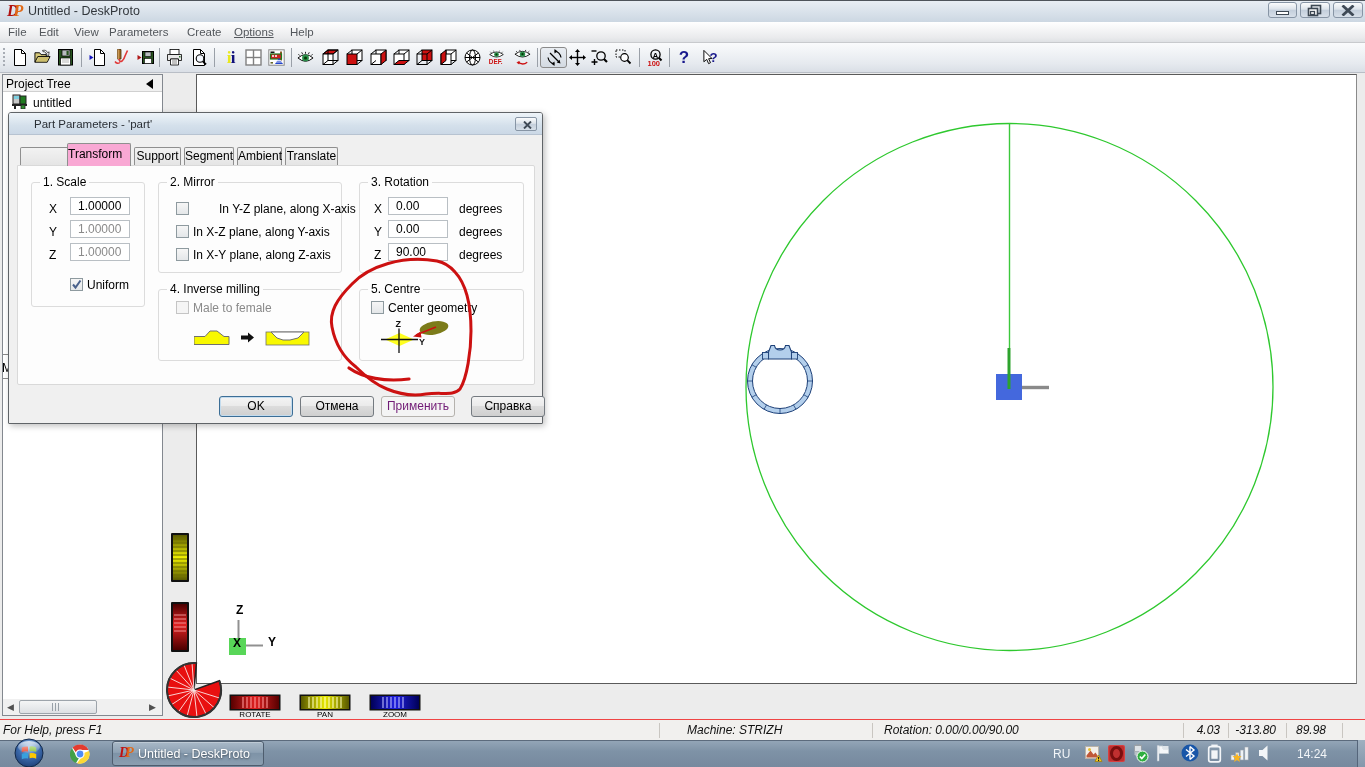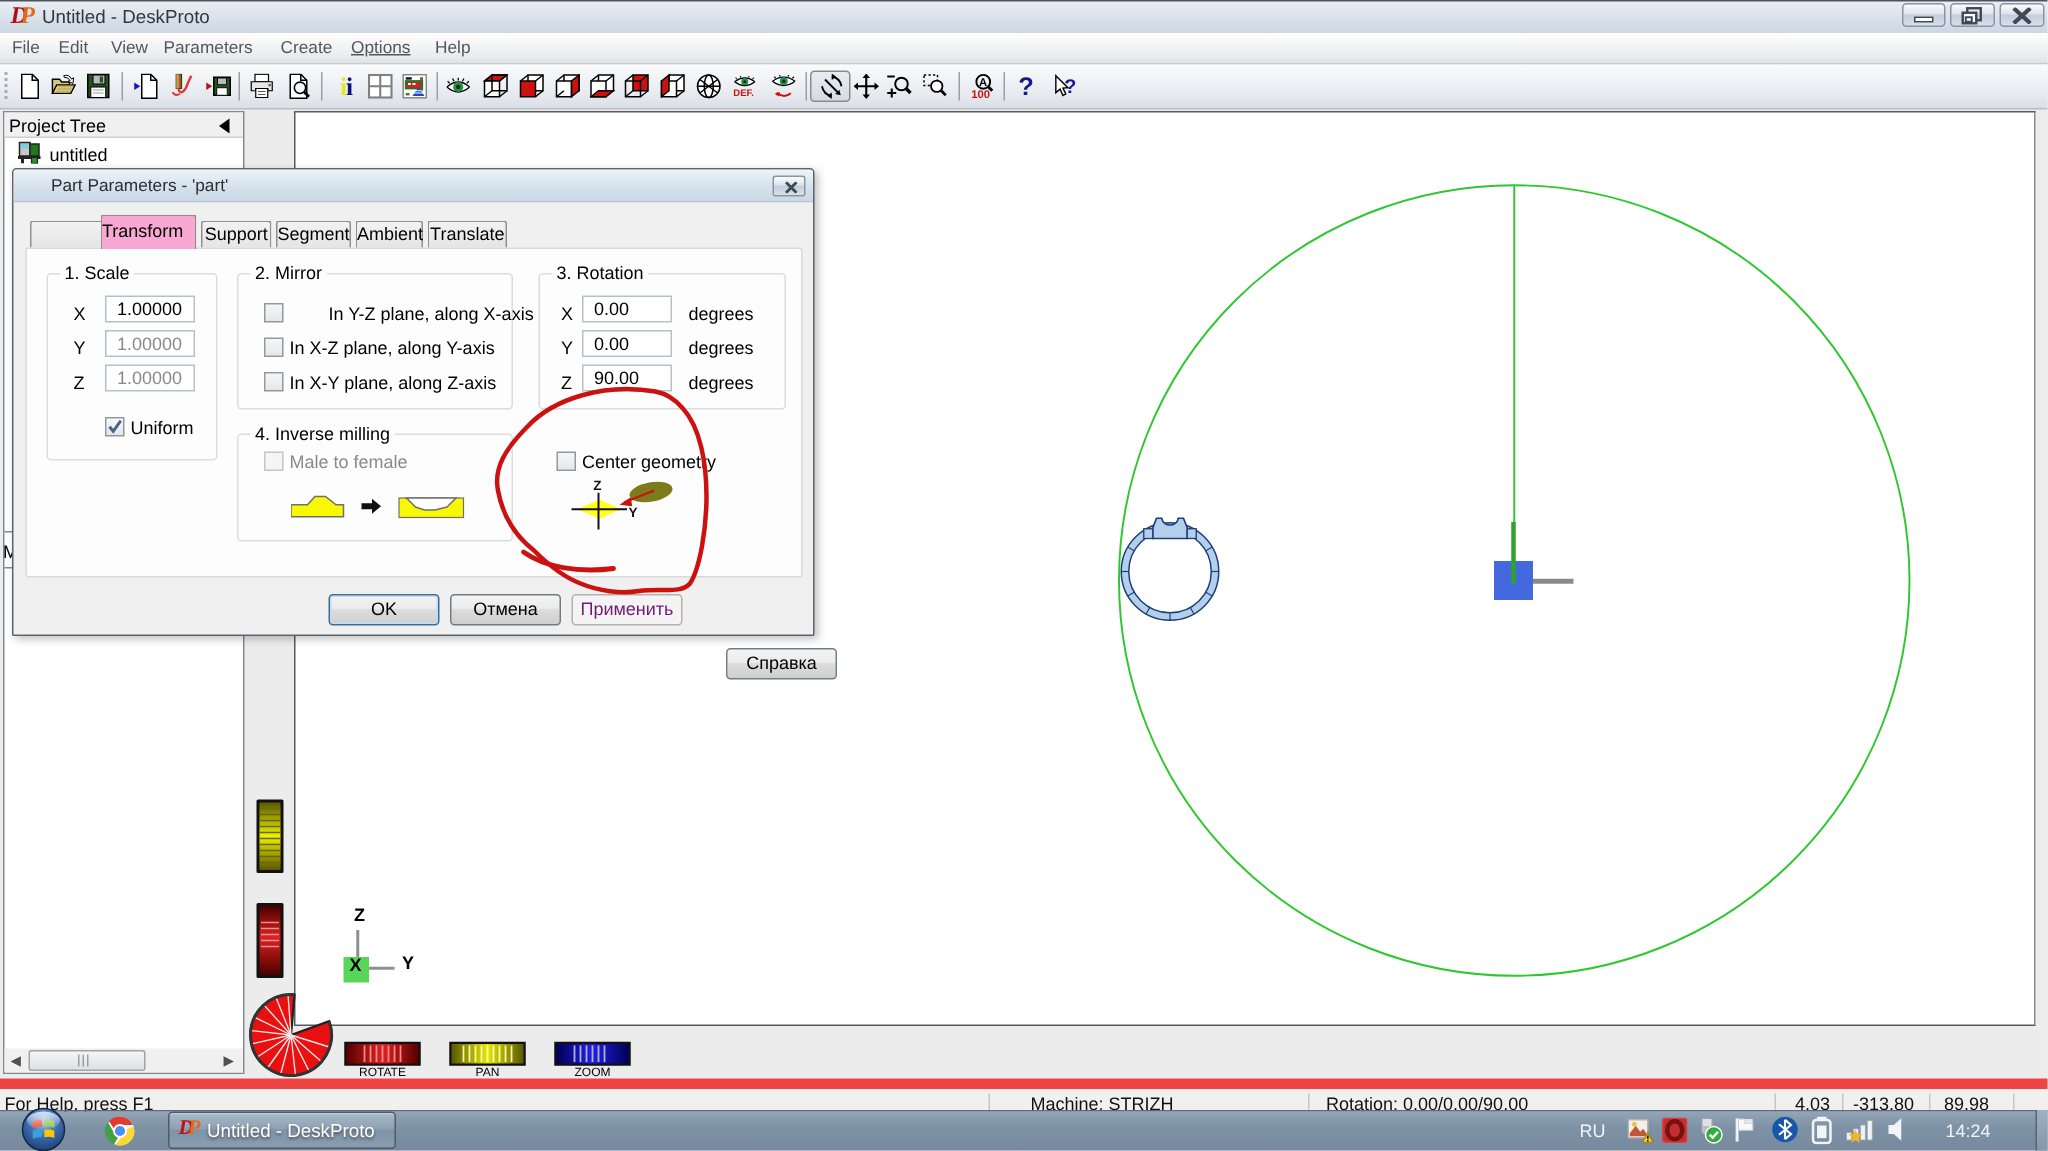--- a/index.html
+++ b/index.html
@@ -12,21 +12,21 @@
 .winbtn{top:2px;height:16px;border:1px solid #8795a5;border-radius:3px;
  background:linear-gradient(#fbfcfd,#dce3ea 45%,#c3cedb 50%,#d7e0e9);}
 #menubar{left:0;top:22px;width:1365px;height:21px;
  background:linear-gradient(#ffffff,#e9eaec 80%,#dfe1e4);border-bottom:1px solid #c8cacd;}
 .menuitem{position:absolute;top:26px;font-size:11.5px;color:#53575c;}
 #toolbar{left:0;top:43px;width:1365px;height:30px;
  background:linear-gradient(#fafbfc,#e6eaef 70%,#dadfe6);border-bottom:1px solid #b9bec6;}
 .tico{position:absolute;top:49px;width:17px;height:17px;}
 .tsep{position:absolute;top:48px;width:1px;height:19px;background:#9aa0a8;}
 #statusbar{left:0;top:719px;width:1365px;height:21px;background:#f1f0ee;
- border-top:7px solid #ef4444;font-size:12px;color:#111;}
+ border-top:1px solid #ef4444;font-size:12px;color:#111;font-style:italic;}
 .sbsep{position:absolute;top:3px;width:1px;height:15px;background:#c9c6c1;}
 #taskbar{left:0;top:740px;width:1365px;height:27px;
  background:linear-gradient(#93a5b7,#7e92a6 40%,#76899e);border-top:1px solid #5c6b7d;}
 
 #dlg{left:8px;top:112px;width:535px;height:312px;background:#f0f0f0;
  border:1px solid #606468;border-radius:3px 3px 1px 1px;box-shadow:2px 2px 6px rgba(0,0,0,0.25);}
 #dlgtitle{left:0;top:0;width:533px;height:22px;border-radius:2px 2px 0 0;
  background:linear-gradient(#eef4f9,#d4e0eb 60%,#cbd8e6);border-bottom:1px solid #b7c3d1;}
 .gbox{position:absolute;border:1px solid #dcdcdc;border-radius:3px;}
 .glab{position:absolute;top:-8px;left:8px;background:#fdfdfd;padding:0 3px;font-size:12px;color:#000;}
@@ -497,37 +497,40 @@
     </div>
  <div class="abs cb" style="left:167px;top:188px;border-color:#c5c5c5;background:#f5f5f5;"></div>
  <div class="abs lbl" style="left:184px;top:188px;color:#8a8a8a;">Male to female</div>
  <svg class="abs" style="left:185px;top:215px;" width="125" height="20" viewBox="0 0 125 20">
   <path d="M0 16.5 L0 8.5 L11 8.5 L16 3 L23 3 L30 8.5 L35 8.5 L35 16.5 Z" fill="#f8f800" stroke="#707070" stroke-width="1"></path>
   <path d="M47 7.5 L54 7.5 L54 4.5 L60 9.5 L54 14.5 L54 11.5 L47 11.5 Z" fill="#111"></path>
   <rect x="72" y="4" width="43" height="13" fill="#f8f800" stroke="#707070" stroke-width="0.8"></rect>
   <path d="M77 4 L110 4 L104 10 L96 12 L89 12 L83 10 Z" fill="#fff" stroke="#707070" stroke-width="1"></path>
  </svg>
 
+ <div class="abs gbox" style="left:350px;top:176px;width:165px;height:72px;">
+      <div class="glab">5. Centre</div>
+    </div>
  <div class="abs cb" style="left:362px;top:188px;"></div>
  <div class="abs lbl" style="left:379px;top:188px;">Center geometry</div>
  <svg class="abs" style="left:360px;top:198px;" width="85" height="48" viewBox="0 0 85 48">
   <polygon points="30.5,22 16,28.5 30.5,35 45,28.5" fill="#ffff20"></polygon>
   <ellipse cx="65" cy="17" rx="14.5" ry="6.5" fill="#7c7c1a" transform="rotate(-10 65 17)"></ellipse>
   <line x1="30" y1="17.5" x2="30" y2="42" stroke="#111" stroke-width="1.3"></line>
   <line x1="12" y1="28.5" x2="49" y2="28.5" stroke="#111" stroke-width="1.3"></line>
   <text x="26.5" y="15.5" font-size="9" font-weight="bold" fill="#111">Z</text>
   <text x="50" y="33.5" font-size="9" font-weight="bold" fill="#111">Y</text>
   <line x1="67" y1="16" x2="47" y2="24" stroke="#cc1111" stroke-width="1.4"></line>
   <polygon points="44,25.5 51.5,20.5 52.5,26.5" fill="#cc1111"></polygon>
  </svg>
 
  <div class="abs dbtn" style="left:210px;top:283px;border-color:#3c6e96;box-shadow:0 0 0 1px #c4dcee inset;">OK</div>
  <div class="abs dbtn" style="left:291px;top:283px;">Отмена</div>
  <div class="abs dbtn" style="left:372px;top:283px;border-color:#b5b2ad;background:#f4f4f4;color:#701a75;">Применить</div>
- <div class="abs dbtn" style="left:475px;top:283px;margin-top:36px;">Справка</div>
+ <div class="abs dbtn" style="left:462px;top:283px;">Справка</div>
 
  <svg class="abs" style="left:310px;top:140px;z-index:5;" width="170" height="160" viewBox="0 0 170 160">
   <path d="M118 8 C 84 2 50 13 33 31 C 18 46 10 59 13 74 C 16 90 24 104 37 114 C 45 122 55 131 68 136 C 80 141 95 143 107 141 C 122 139 135 143 141 136 C 148 125 152 98 152 78 C 152 56 148 32 136 19 C 130 12 123 9 118 8 Z" fill="none" stroke="#cc1111" stroke-width="3" stroke-linecap="round"></path>
   <path d="M30 115 C 44 125 66 129 90 126" fill="none" stroke="#cc1111" stroke-width="3.2" stroke-linecap="round"></path>
  </svg>
 </div>
 
 <div class="abs" id="statusbar">
  <div class="abs" style="left:3px;top:3px;">For Help, press F1</div>
  <div class="sbsep" style="left:659px;"></div>

